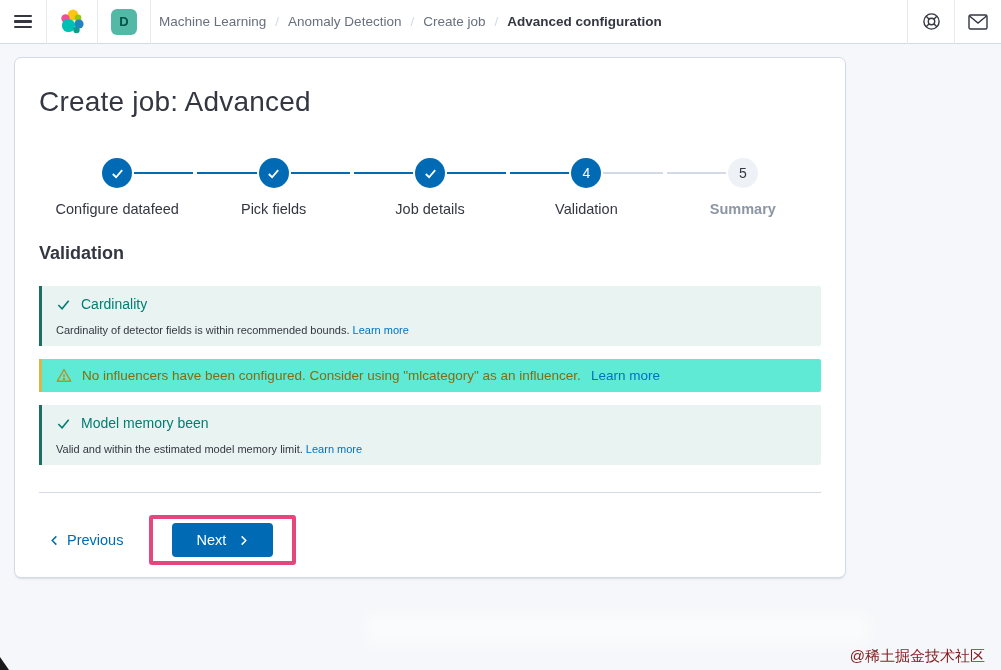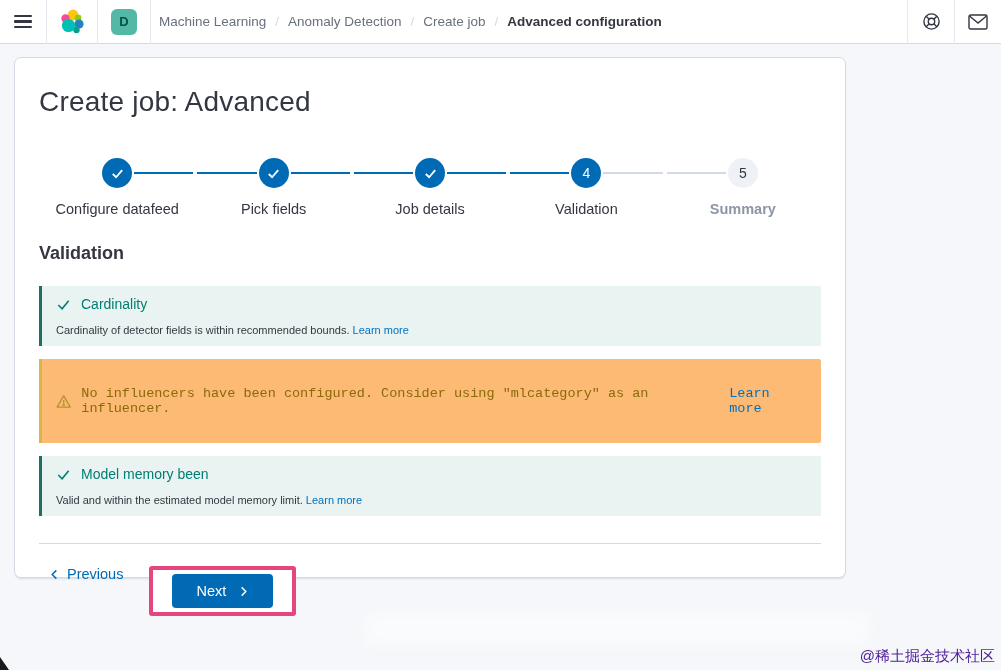--- a/index.html
+++ b/index.html
@@ -67,30 +67,30 @@
   }
   .step-circle.done, .step-circle.current { background: #006bb4; color: #fff; }
   .step-circle.todo { background: #eef1f6; color: #343741; }
   .step-label { margin-top: 13px; font-size: 14.5px; color: #343741; }
   .step.disabled .step-label { color: #8d96a5; font-weight: bold; }
 
   
   .section-heading { font-size: 18px; font-weight: bold; margin: 26px 0 22px; color: #343741; }
   .callout { border-left: 3px solid; margin-bottom: 13px; padding: 10px 14px; border-radius: 0 2px 2px 0; }
   .callout.success { background: #e9f3f1; border-color: #1d6e63; }
-  .callout.warning { background: #fdba74; border-color: #d9b54a; padding: 27px 14px; font-family: Liberation Mono, monospace; }
+  .callout.warning { background: #5eead4; border-color: #d9b54a; padding: 9px 14px; }
   .co-title { display: flex; align-items: center; gap: 10px; color: #017d73; font-size: 14px; }
   .co-body { margin-top: 12px; font-size: 11px; color: #343741; }
   .warn-row { display: flex; align-items: center; gap: 10px; color: #8a6a0a; font-size: 13.5px; }
   .lm-link { color: #0071c2; cursor: pointer; text-decoration: none; }
 
   .rule { border: none; border-top: 1px solid #d3dae6; margin: 27px 0 22px; }
 
   
-  .footer-row { display: flex; align-items: flex-start; }
+  .footer-row { display: flex; align-items: center; }
   .prev-link {
     display: flex; align-items: center; gap: 7px; color: #006bb4;
     font-size: 14.5px; cursor: pointer; margin-left: 10px; background: none; border: none;
     font-family: inherit;
   }
   .annotation-box {
     margin-left: 26px; border: 4px solid #e5467d; border-radius: 3px;
     padding: 4px 19px; background: #fff;
   }
   .next-btn {
@@ -99,21 +99,21 @@
     padding: 9px 24px; font-size: 14.5px; cursor: pointer; font-family: inherit;
   }
 
   
   .wm-blur {
     position: absolute; left: 365px; top: 612px; width: 505px; height: 34px;
     background: rgba(255,255,255,.5); filter: blur(7px); border-radius: 8px;
     pointer-events: none;
   }
   .wm-text {
-    position: absolute; right: 6px; bottom: 4px; color: #4c1d95; font-size: 15px;
+    position: absolute; right: 16px; bottom: 4px; color: #7f1d1d; font-size: 15px;
   }
   .cursor {
     position: absolute; left: 0; bottom: 0; width: 0; height: 0;
     border-left: 9px solid #1a1a1a; border-top: 13px solid transparent;
   }
 </style>
 </head>
 <body>
 
 <header class="topbar">

